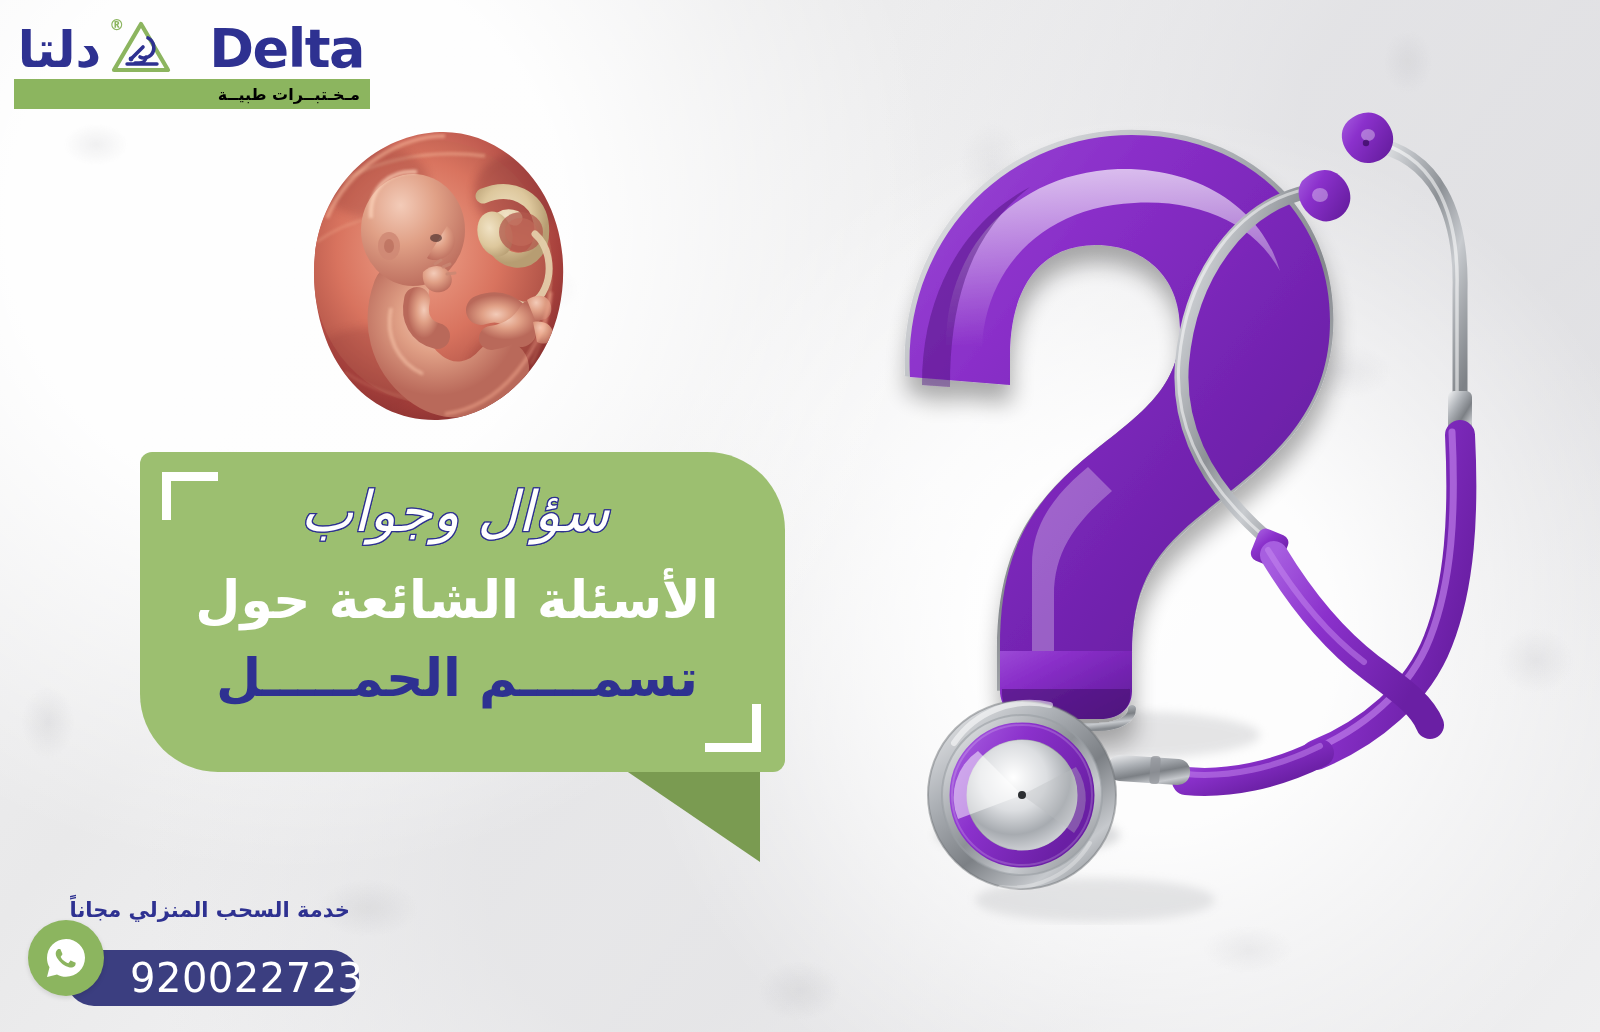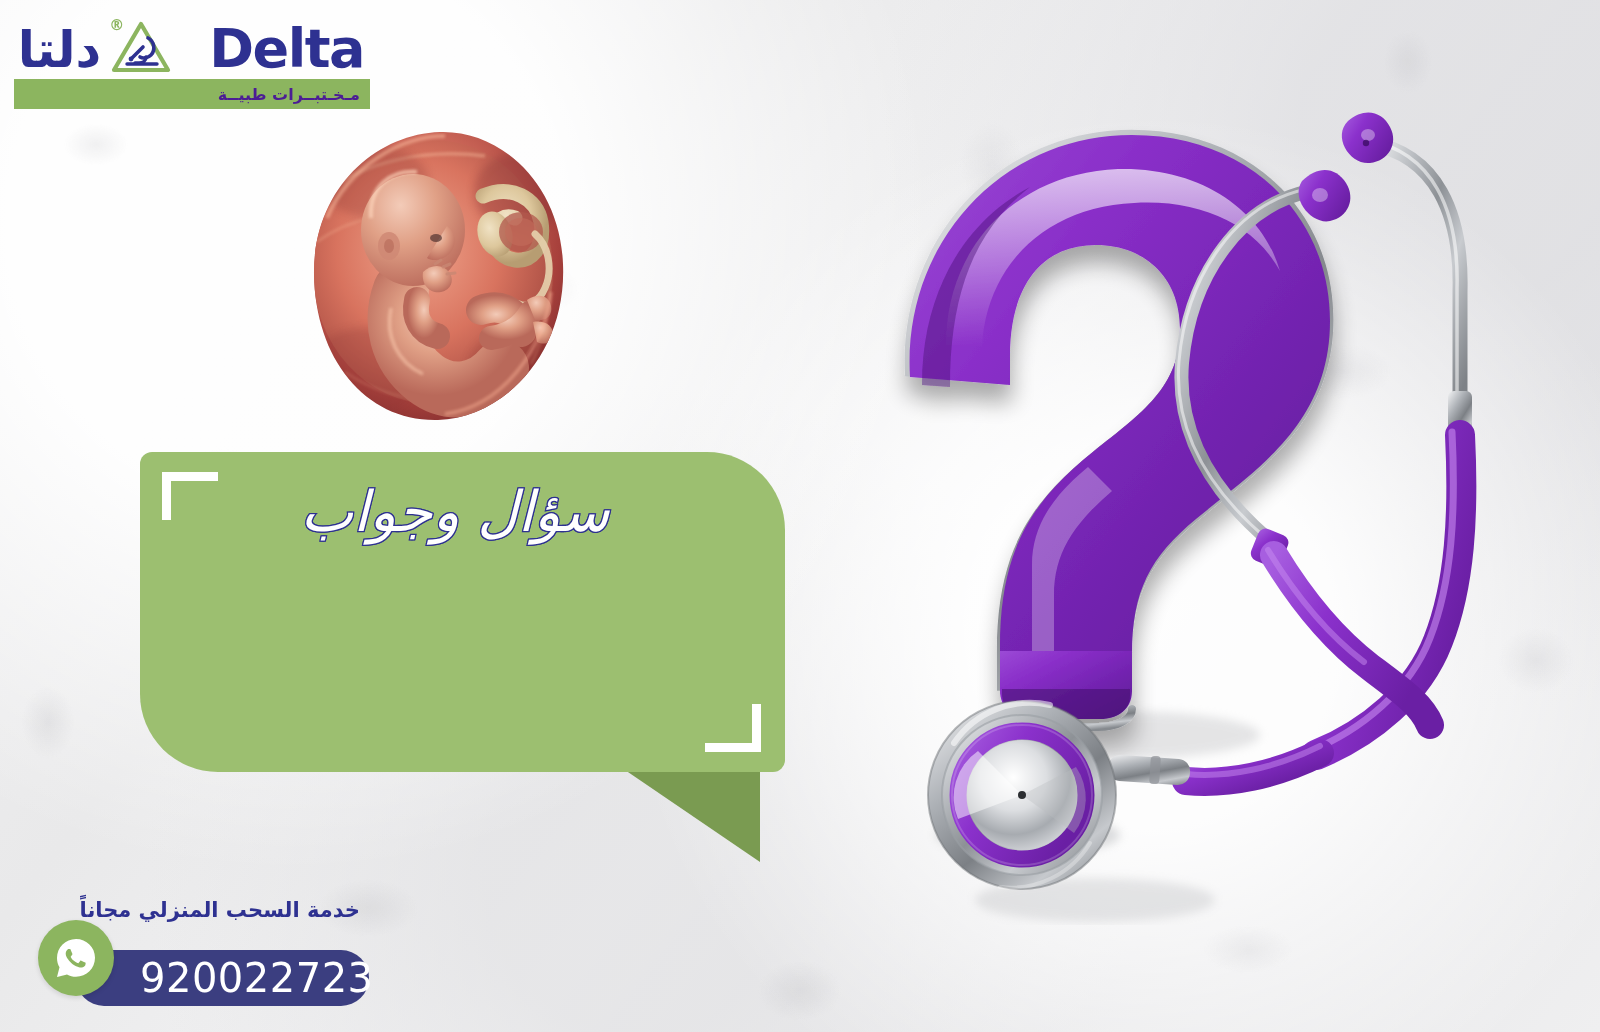--- a/index.html
+++ b/index.html
@@ -55,21 +55,21 @@
     font-family:"DejaVu Sans","Liberation Sans",sans-serif;
     font-weight:bold;font-size:50px;line-height:52px;color:#2E3191;
     direction:rtl;margin-right:6px;margin-top:12px;
   }
   .logo-bar{
     margin-top:3px;background:#8CB55F;height:30px;
     display:flex;align-items:center;justify-content:space-between;
     padding:0 10px 0 12px;
   }
   .logo-bar-en{color:#fff;font-weight:bold;font-size:17px;letter-spacing:.1px;}
-  .logo-bar-ar{color:#4c1d95;font-weight:bold;font-size:16px;direction:rtl;}
+  .logo-bar-ar{color:#000000;font-weight:bold;font-size:16px;direction:rtl;}
 
   
   .fetus{position:absolute;left:305px;top:122px;width:270px;height:310px;}
 
   
   .bubble-wrap{position:absolute;left:140px;top:452px;width:665px;height:420px;}
   .bubble{
     position:absolute;left:0;top:0;width:645px;height:320px;
     background:#9CBF70;
     border-radius:12px 78px 12px 78px;
@@ -111,21 +111,21 @@
     position:absolute;right:28px;top:196px;width:600px;text-align:center;
     font-family:"DejaVu Sans","Liberation Sans",sans-serif;
     font-weight:bold;font-size:52px;line-height:60px;color:#2E3191;
     letter-spacing:1px;
   }
 
   
   .art{position:absolute;left:850px;top:95px;width:720px;height:830px;}
 
   
-  .contact{position:absolute;left:36px;top:896px;width:360px;height:110px;text-decoration:underline;}
+  .contact{position:absolute;left:26px;top:896px;width:360px;height:110px;text-decoration:underline;}
   .contact-note{
     position:absolute;right:36px;top:0;direction:rtl;text-align:right;
     font-family:"DejaVu Sans","Liberation Sans",sans-serif;
     font-weight:bold;font-size:21px;line-height:28px;color:#2E3191;white-space:nowrap;
   }
   .phone-pill{
     position:absolute;left:40px;top:34px;width:293px;height:56px;
     background:#3B3E80;border-radius:28px;
     display:flex;align-items:center;justify-content:flex-end;
     padding-left:64px;padding-right:22px;box-sizing:border-box;margin-top:20px;
@@ -264,20 +264,22 @@
       <i class="h"></i>
         <i class="v"></i>
     </div>
     <div class="bracket br-br">
       <i class="h"></i>
         <i class="v"></i>
     </div>
 
     <div class="bubble-text">
       <div class="line-script">سؤال وجواب</div>
+      <div class="line-2">الأسئلة الشائعة حول</div>
+      <div class="line-3">تسمــــم الحمـــــل</div>
     </div>
   </div>
 
   <div class="art">
     <svg width="720" height="830" viewBox="0 0 720 830" aria-hidden="true">
       <defs>
         <linearGradient id="purpMain" x1="0%" y1="0%" x2="100%" y2="100%">
           <stop offset="0%" stop-color="#9B4AD6"></stop>
           <stop offset="28%" stop-color="#8A2FC9"></stop>
           <stop offset="60%" stop-color="#7424B2"></stop>

